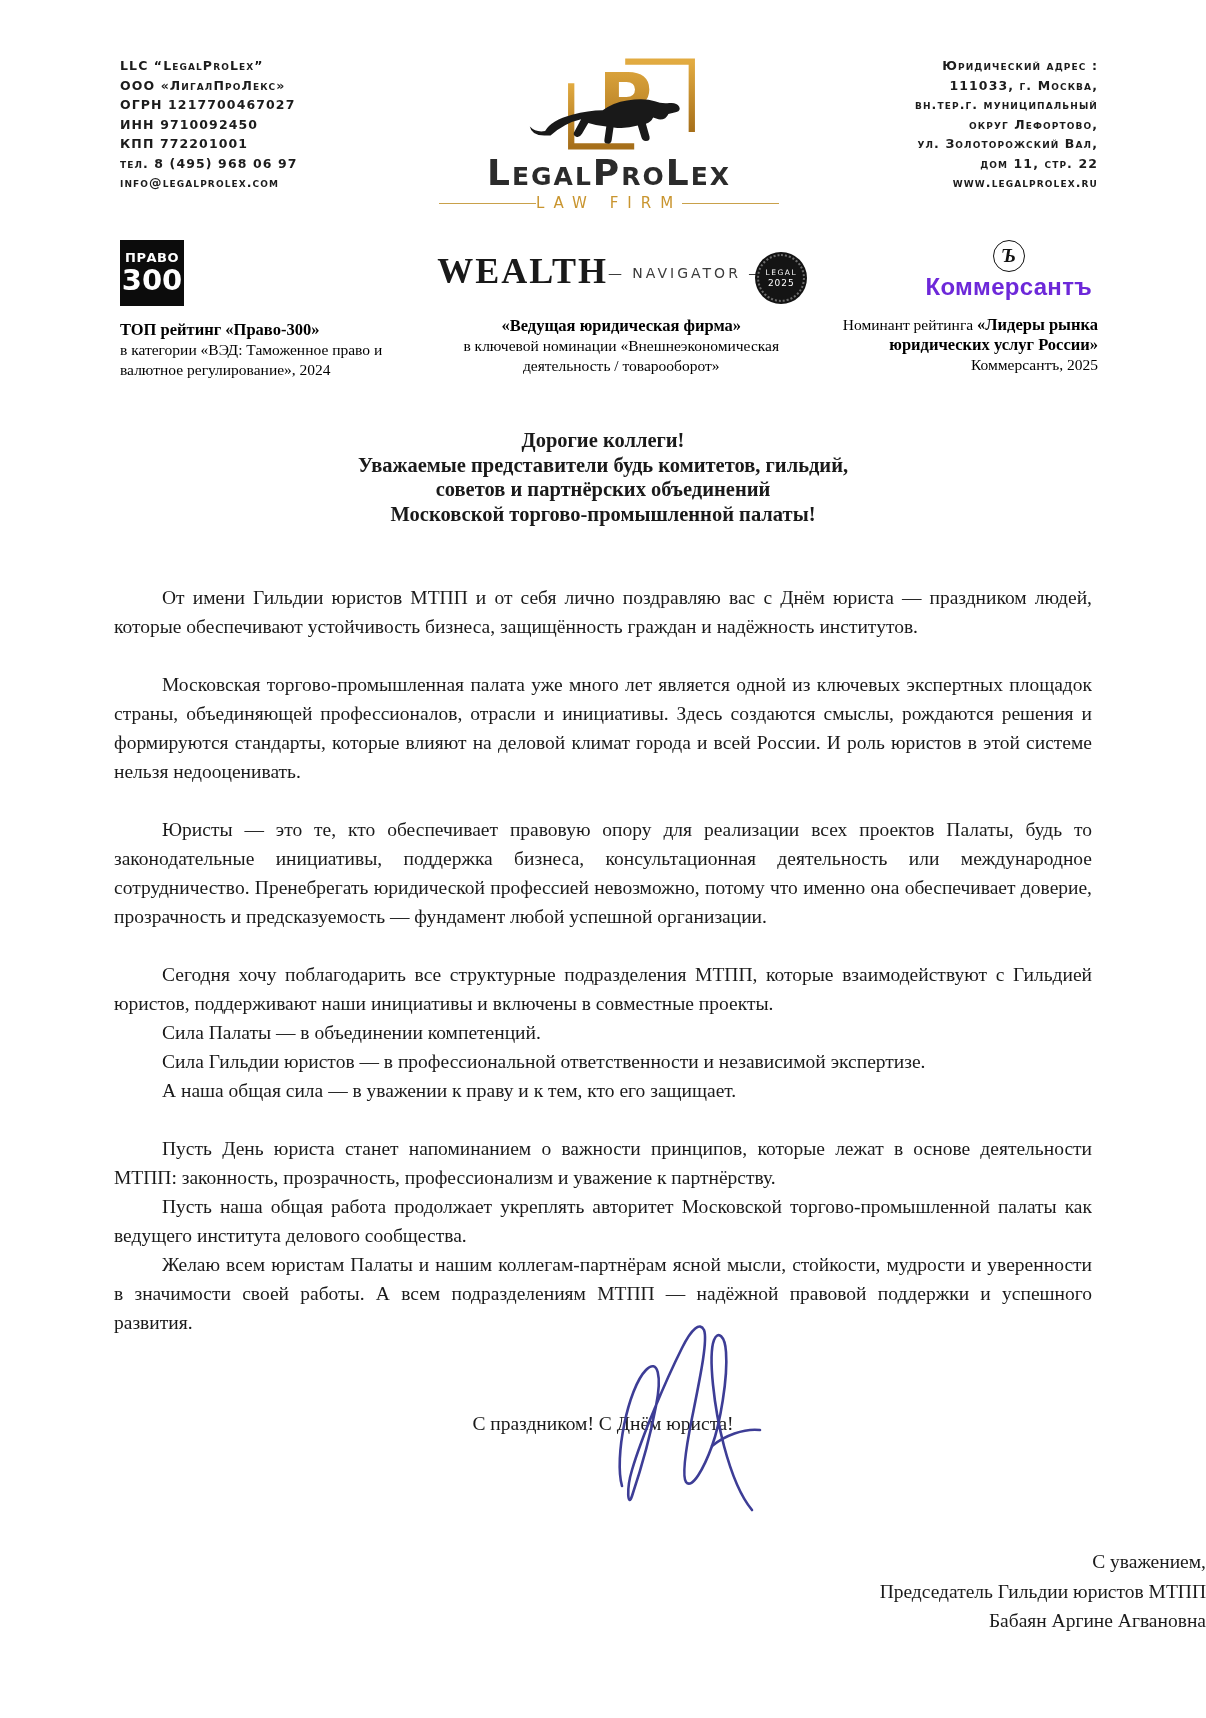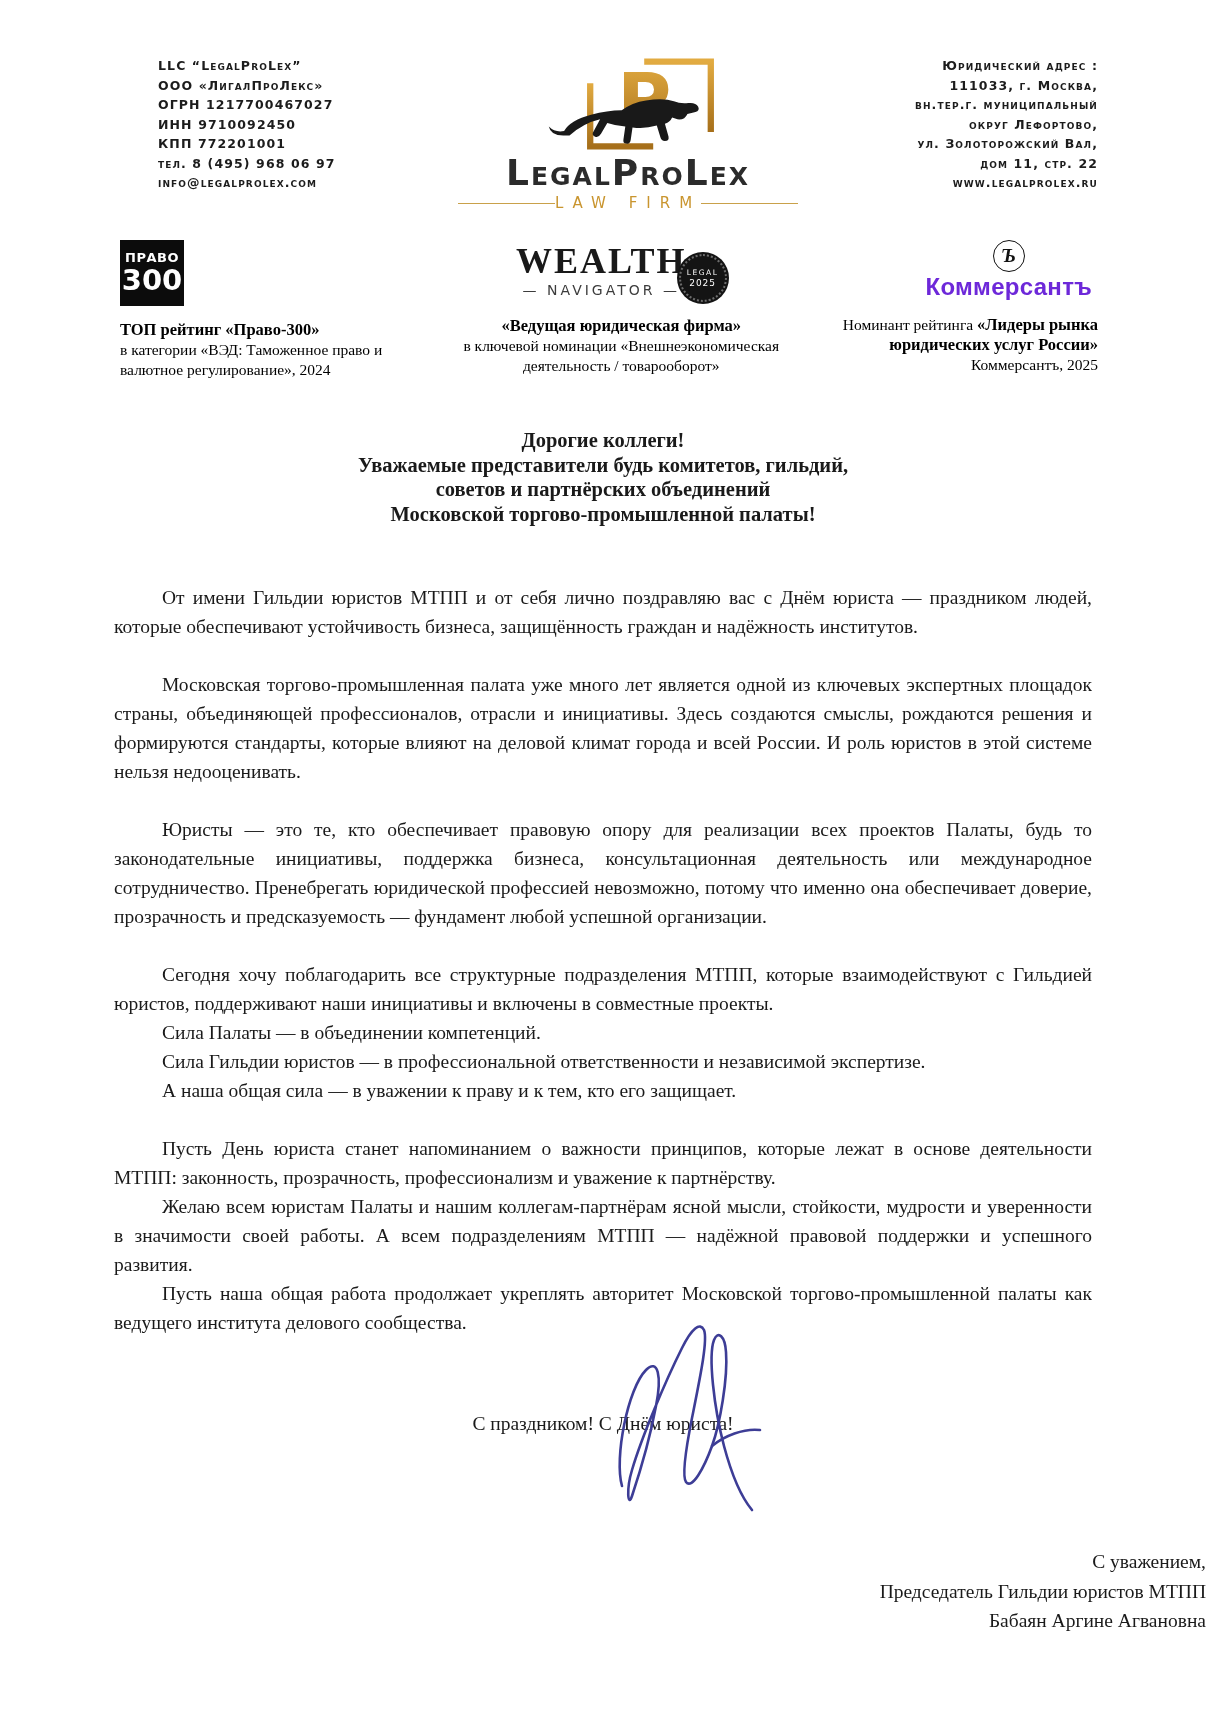--- a/index.html
+++ b/index.html
@@ -3,21 +3,21 @@
 <meta charset="utf-8">
 <style>
   html,body { margin:0; padding:0; background:#e8e8e8; }
   .page {
     position:relative; width:1206px; height:1718px; margin:0 auto;
     background:#ffffff; color:#1a1a1a;
     font-family:"Liberation Serif", serif; overflow:hidden;
   }
 
   
-  .letterhead { display:flex; justify-content:flex-end; padding:56px 108px 0 120px; }
+  .letterhead { display:flex; justify-content:space-between; padding:56px 108px 0 120px; }
   .contact-block { width:300px; font-family:"DejaVu Sans", sans-serif; font-weight:700;
     font-size:12.5px; letter-spacing:1.1px; line-height:19.5px; color:#1c1c1c;
     font-variant:small-caps; }
   .contact-block.right { text-align:right; width:300px; }
 
   .logo-col { width:340px; display:flex; flex-direction:column; align-items:center; }
   .logo-mark { width:180px; height:96px; }
   .logo-word { font-family:"DejaVu Sans", sans-serif; font-variant:small-caps; font-weight:700;
     font-size:36px; letter-spacing:2px; color:#2b2b2b; line-height:38px; margin-top:2px; white-space:nowrap; }
   .logo-tag { display:flex; align-items:center; gap:0; width:100%; margin-top:2px; }
@@ -33,21 +33,21 @@
   .award-center { width:380px; align-items:center; text-align:center; }
   .award-right { width:290px; align-items:flex-end; text-align:right; }
 
   .pravo-badge { width:64px; height:66px; background:#0c0c0c; color:#ffffff;
     display:flex; flex-direction:column; justify-content:center; align-items:center;
     font-family:"DejaVu Sans", sans-serif; }
   .pravo-badge .t { font-size:13px; font-weight:700; letter-spacing:0.5px; line-height:14px; }
   .pravo-badge .n { font-size:29px; font-weight:800; line-height:30px; }
 
   .wealth-wrap { display:flex; align-items:center; }
-  .wealth-stack { display:flex; flex-direction:column; align-items:center; }
+  .wealth-stack { display:flex; flex-direction:row; align-items:center; }
   .wealth-word { font-family:"Liberation Serif", serif; font-weight:700; font-size:36px;
     letter-spacing:2px; color:#191919; line-height:34px; }
   .wealth-nav { font-family:"DejaVu Sans", sans-serif; font-size:14px; letter-spacing:3px;
     color:#3c3c3c; margin-top:4px; }
   .legal-seal { width:48px; height:48px; border-radius:50%; background:#141414;
     color:#fff; display:flex; flex-direction:column; align-items:center; justify-content:center;
     margin-left:-8px; margin-top:14px; box-shadow:0 0 0 2px #141414; border:2px dotted #6d6d6d; box-sizing:border-box;
     font-family:"DejaVu Sans", sans-serif; }
   .legal-seal .l1 { font-size:7.5px; letter-spacing:1.5px; }
   .legal-seal .l2 { font-size:9px; letter-spacing:1px; margin-top:1px; }
@@ -183,22 +183,22 @@
 
   <div class="body-text">
     <p>От имени Гильдии юристов МТПП и от себя лично поздравляю вас с Днём юриста — праздником людей, которые обеспечивают устойчивость бизнеса, защищённость граждан и надёжность институтов.</p>
     <p class="gap">Московская торгово-промышленная палата уже много лет является одной из ключевых экспертных площадок страны, объединяющей профессионалов, отрасли и инициативы. Здесь создаются смыслы, рождаются решения и формируются стандарты, которые влияют на деловой климат города и всей России. И роль юристов в этой системе нельзя недооценивать.</p>
     <p class="gap">Юристы — это те, кто обеспечивает правовую опору для реализации всех проектов Палаты, будь то законодательные инициативы, поддержка бизнеса, консультационная деятельность или международное сотрудничество. Пренебрегать юридической профессией невозможно, потому что именно она обеспечивает доверие, прозрачность и предсказуемость — фундамент любой успешной организации.</p>
     <p class="gap">Сегодня хочу поблагодарить все структурные подразделения МТПП, которые взаимодействуют с Гильдией юристов, поддерживают наши инициативы и включены в совместные проекты.</p>
     <p>Сила Палаты — в объединении компетенций.</p>
     <p>Сила Гильдии юристов — в профессиональной ответственности и независимой экспертизе.</p>
     <p>А наша общая сила — в уважении к праву и к тем, кто его защищает.</p>
     <p class="gap">Пусть День юриста станет напоминанием о важности принципов, которые лежат в основе деятельности МТПП: законность, прозрачность, профессионализм и уважение к партнёрству.</p>
+    <p>Пусть наша общая работа продолжает укреплять авторитет Московской торгово-промышленной палаты как ведущего института делового сообщества.</p>
     <p>Желаю всем юристам Палаты и нашим коллегам-партнёрам ясной мысли, стойкости, мудрости и уверенности в значимости своей работы. А всем подразделениям МТПП — надёжной правовой поддержки и успешного развития.</p>
-    <p>Пусть наша общая работа продолжает укреплять авторитет Московской торгово-промышленной палаты как ведущего института делового сообщества.</p>
   </div>
 
   <div class="closing-line">С праздником! С Днём юриста!</div>
 
   <div class="signoff">
     <div>С уважением,</div>
     <div>Председатель Гильдии юристов МТПП</div>
     <div>Бабаян Аргине Агвановна</div>
   </div>
 

